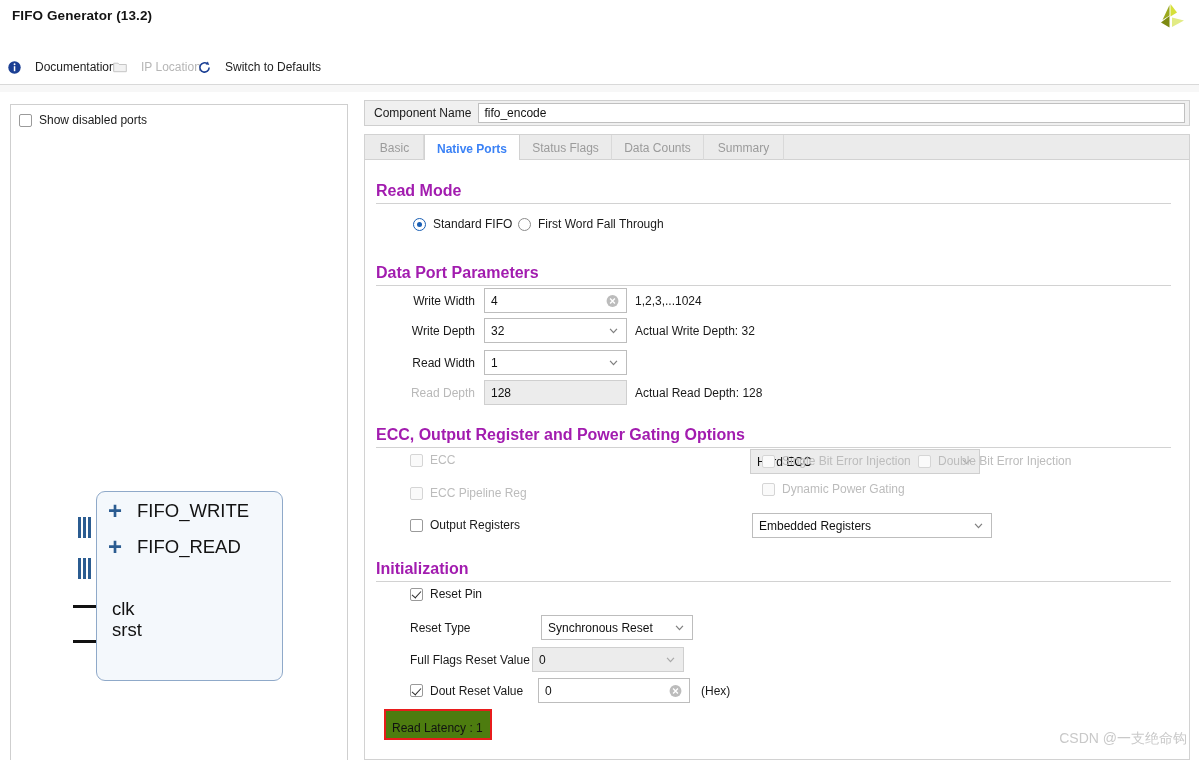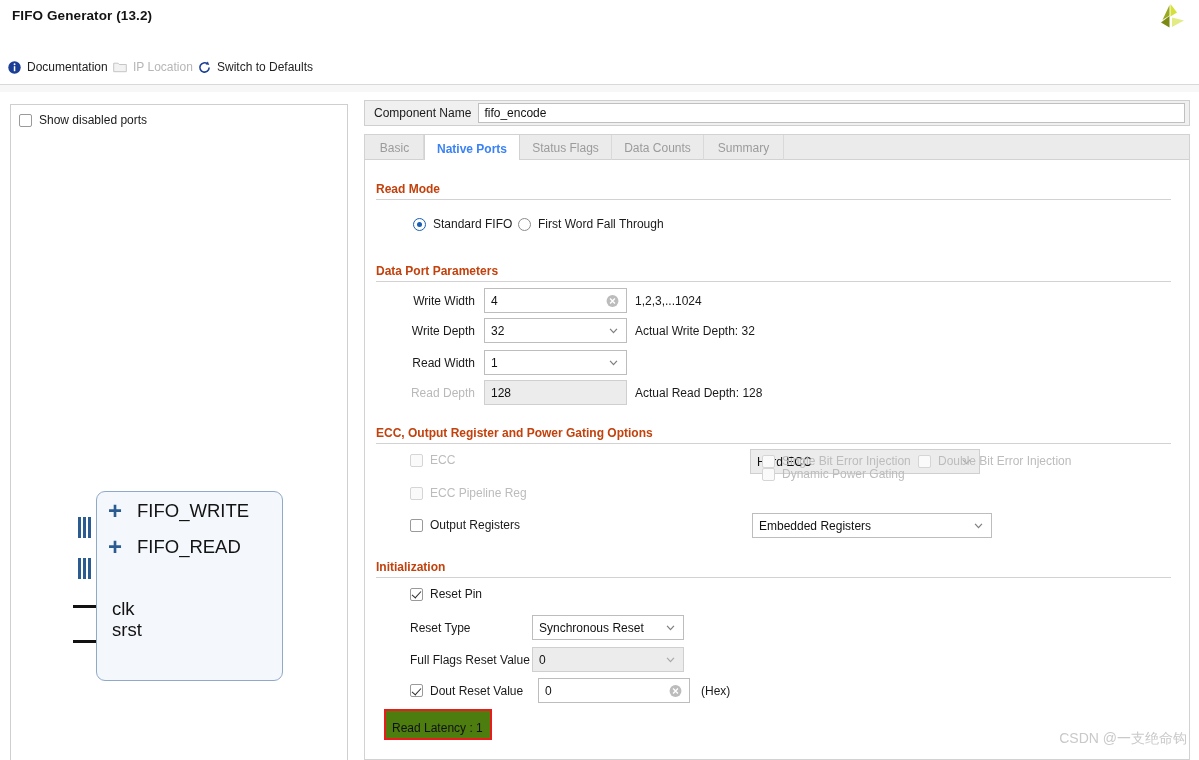--- a/index.html
+++ b/index.html
@@ -25,21 +25,21 @@
     letter-spacing:0.1px;
   }
   .logo { position:absolute; left:1150px; top:3px; width:40px; height:34px; }
 
   
   .toolbar {
     position:absolute; left:0; top:52px; width:1199px; height:32px;
     background:#ffffff;
   }
   .tb-item {
-    position:absolute; top:0; height:30px; display:flex; align-items:center; gap:6px;
+    position:absolute; top:0; height:30px; display:flex; align-items:center; gap:14px;
     font-size:12px; color:#222;justify-content:flex-end;
   }
   .tb-item.disabled { color:#b6b6b6; }
   .tb-label { white-space:nowrap; }
   .sep-line {
     position:absolute; left:0; top:84px; width:1199px; height:1px; background:#d9d9d9;
   }
   .topfill { position:absolute; left:0; top:85px; width:1199px; height:7px; background:#f7f7f7;}
 
   
@@ -109,21 +109,21 @@
     border-left:1px solid #d2d2d2; border-right:1px solid #d2d2d2;
     height:27px;
   }
   .tabpane {
     position:absolute; left:0; top:60px; width:826px; height:600px;
     background:#ffffff; border:1px solid #d2d2d2; border-top:none;
   }
 
   
   .sec { position:absolute; left:11px; width:795px; }
-  .sec-title { font-size:12px; font-weight:bold; color:#c2410c; }
+  .sec-title { font-size:16px; font-weight:bold; color:#a21caf; }
   .sec-rule { margin-top:3px; height:1px; background:#d2d2d2; width:795px; }
 
   .frow { position:absolute; display:flex; align-items:center; }
   .flabel { font-size:12px; color:#1a1a1a; text-align:right; white-space:nowrap; }
   .flabel.dis { color:#b9b9b9; }
 
   .radio {
     width:13px; height:13px; border-radius:50%; border:1px solid #8b8b8b;
     background:#fff; position:relative; flex:none; display:inline-block;
   }
@@ -347,21 +347,21 @@
       </div>
       <div class="frow" style="left:553px; top:294px; gap:7px;">
         <span class="checkbox dis"></span>
         <span class="cblabel dis">Double Bit Error Injection</span>
       </div>
 
       <div class="frow" style="left:45px; top:326px; gap:7px;">
         <span class="checkbox dis"></span>
         <span class="cblabel dis">ECC Pipeline Reg</span>
       </div>
-      <div class="frow" style="left:397px; top:307px; gap:7px;">
+      <div class="frow" style="left:397px; top:322px; gap:7px;">
         <span class="checkbox dis"></span>
         <span class="cblabel dis">Dynamic Power Gating</span>
       </div>
 
       <div class="frow" style="left:45px; top:358px; gap:7px;">
         <span class="checkbox"></span>
         <span class="cblabel">Output Registers</span>
       </div>
 
       <div class="frow" style="left:387px; top:353px;">
@@ -378,21 +378,21 @@
         <div class="sec-rule"></div>
       </div>
 
       <div class="frow" style="left:45px; top:427px; gap:7px;">
         <span class="checkbox checked"></span>
         <span class="cblabel">Reset Pin</span>
       </div>
 
       <div class="frow" style="left:45px; top:455px;">
         <span class="flabel" style="width:115px; text-align:left;">Reset Type</span>
-        <span class="combo" style="width:152px; margin-left:7px;">
+        <span class="combo" style="width:152px; margin-left:16px;">
           <span>Synchronous Reset</span>
           <svg class="caret" viewBox="0 0 10 7">
             <path d="M1 1 L5 5.4 L9 1" fill="none" stroke="#808080" stroke-width="1.5"></path>
           </svg>
         </span>
       </div>
 
       <div class="frow" style="left:45px; top:487px;">
         <span class="flabel" style="width:115px; text-align:left;">Full Flags Reset Value</span>
         <span class="combo dis" style="width:152px; margin-left:7px;">

